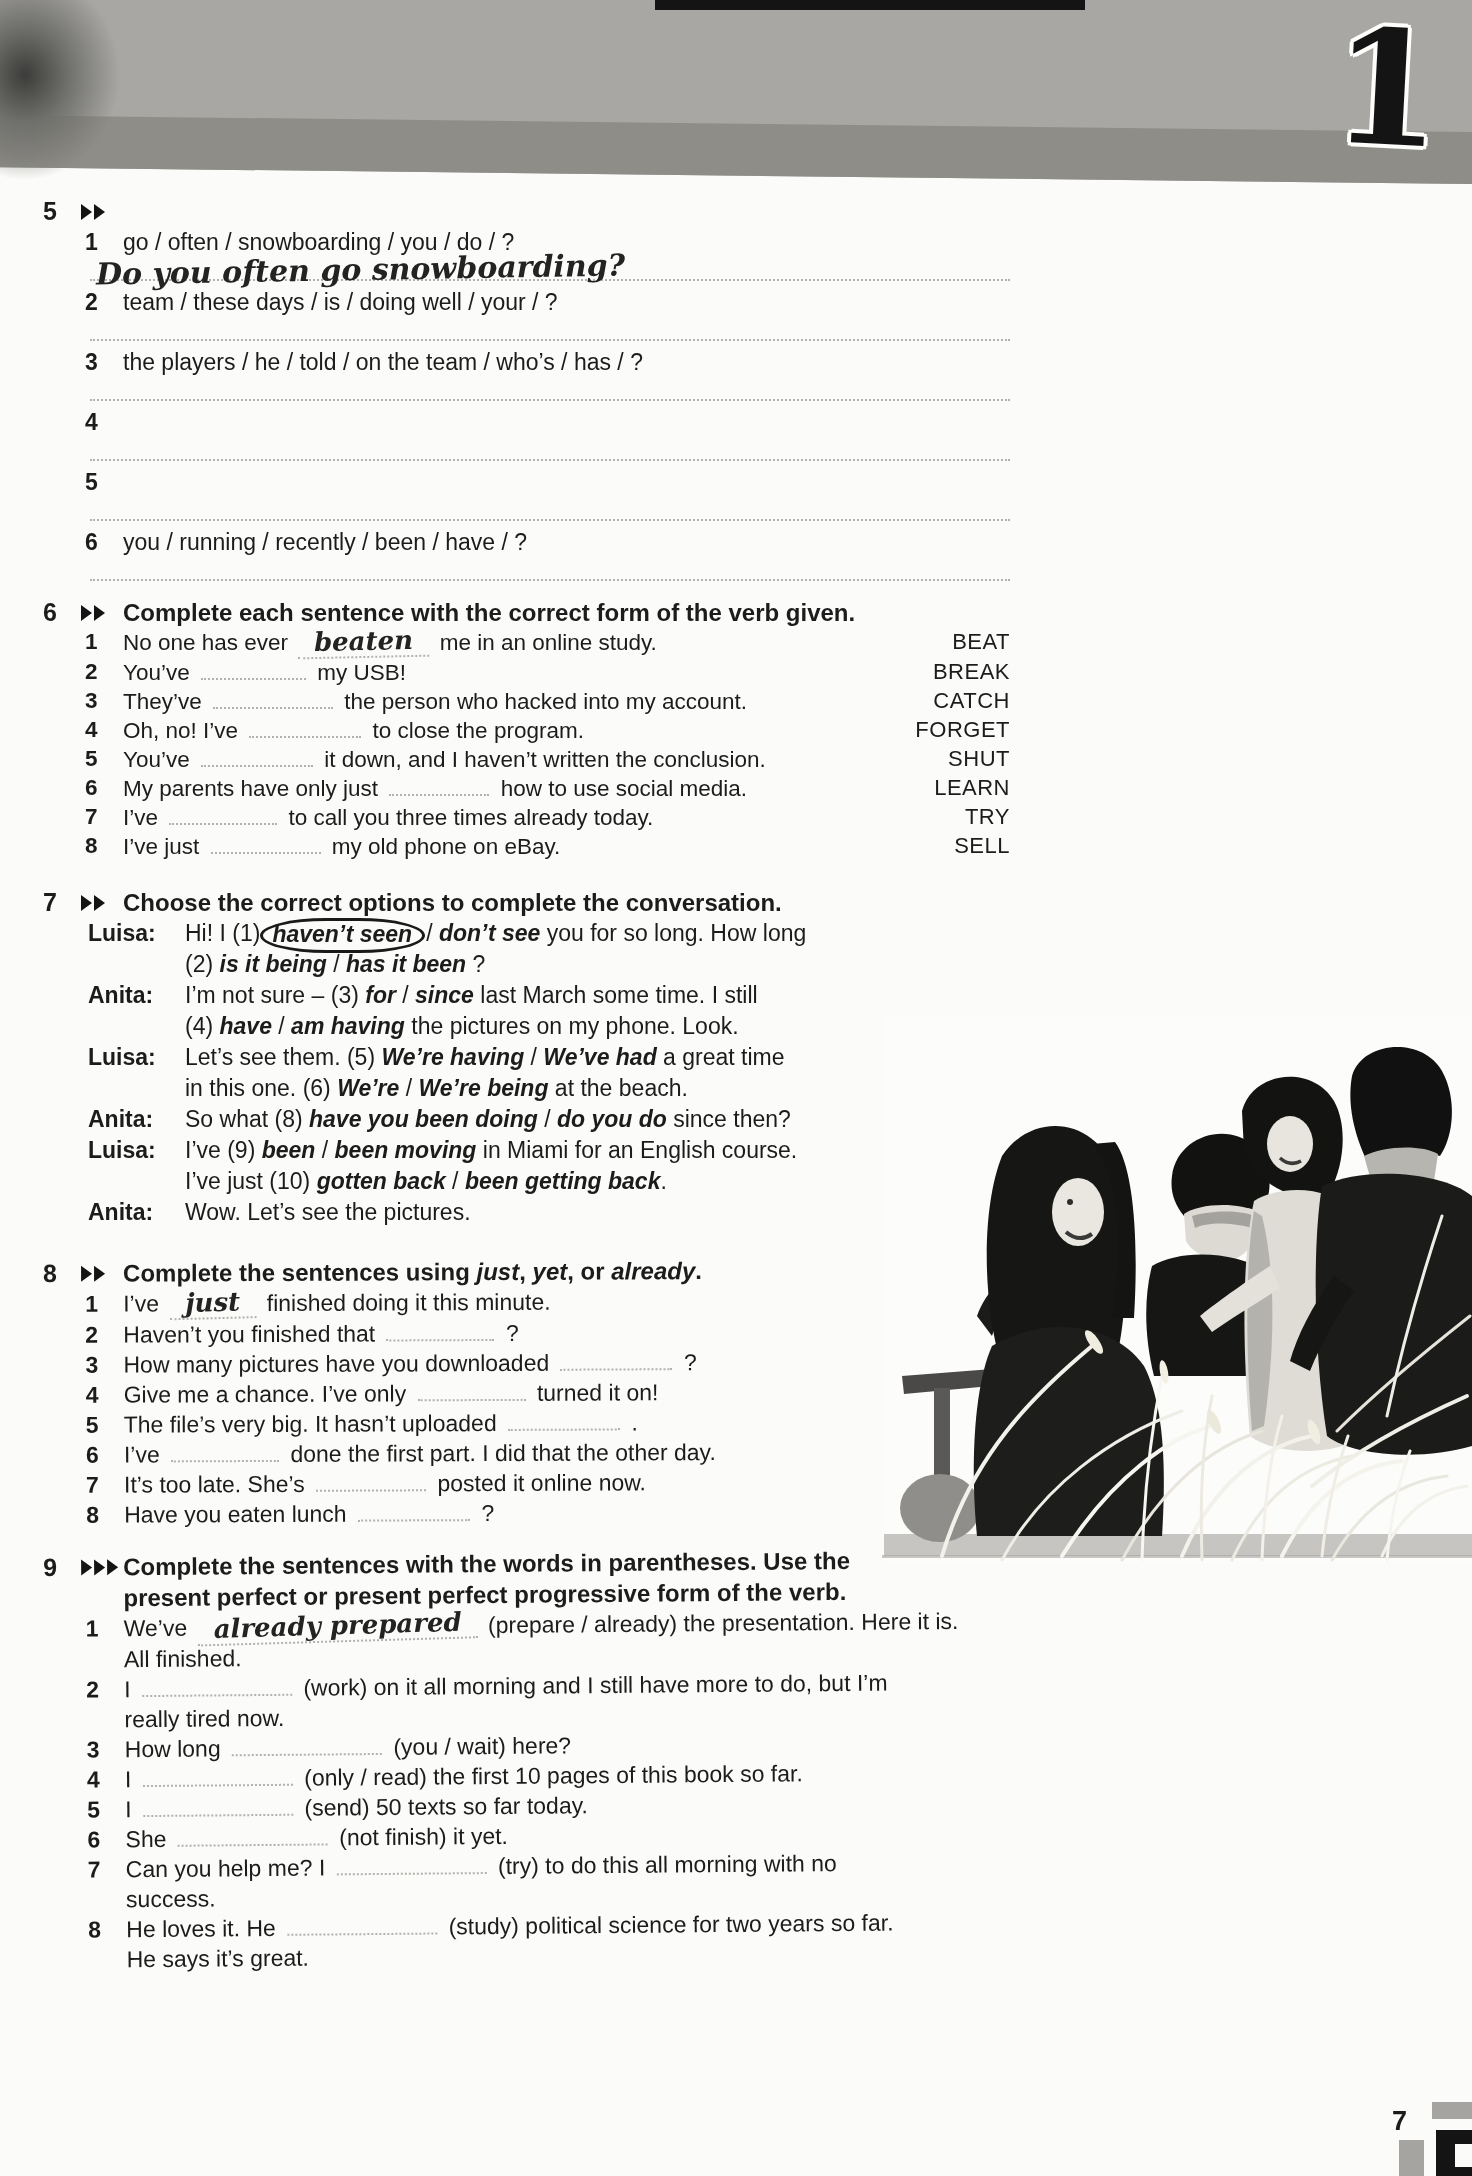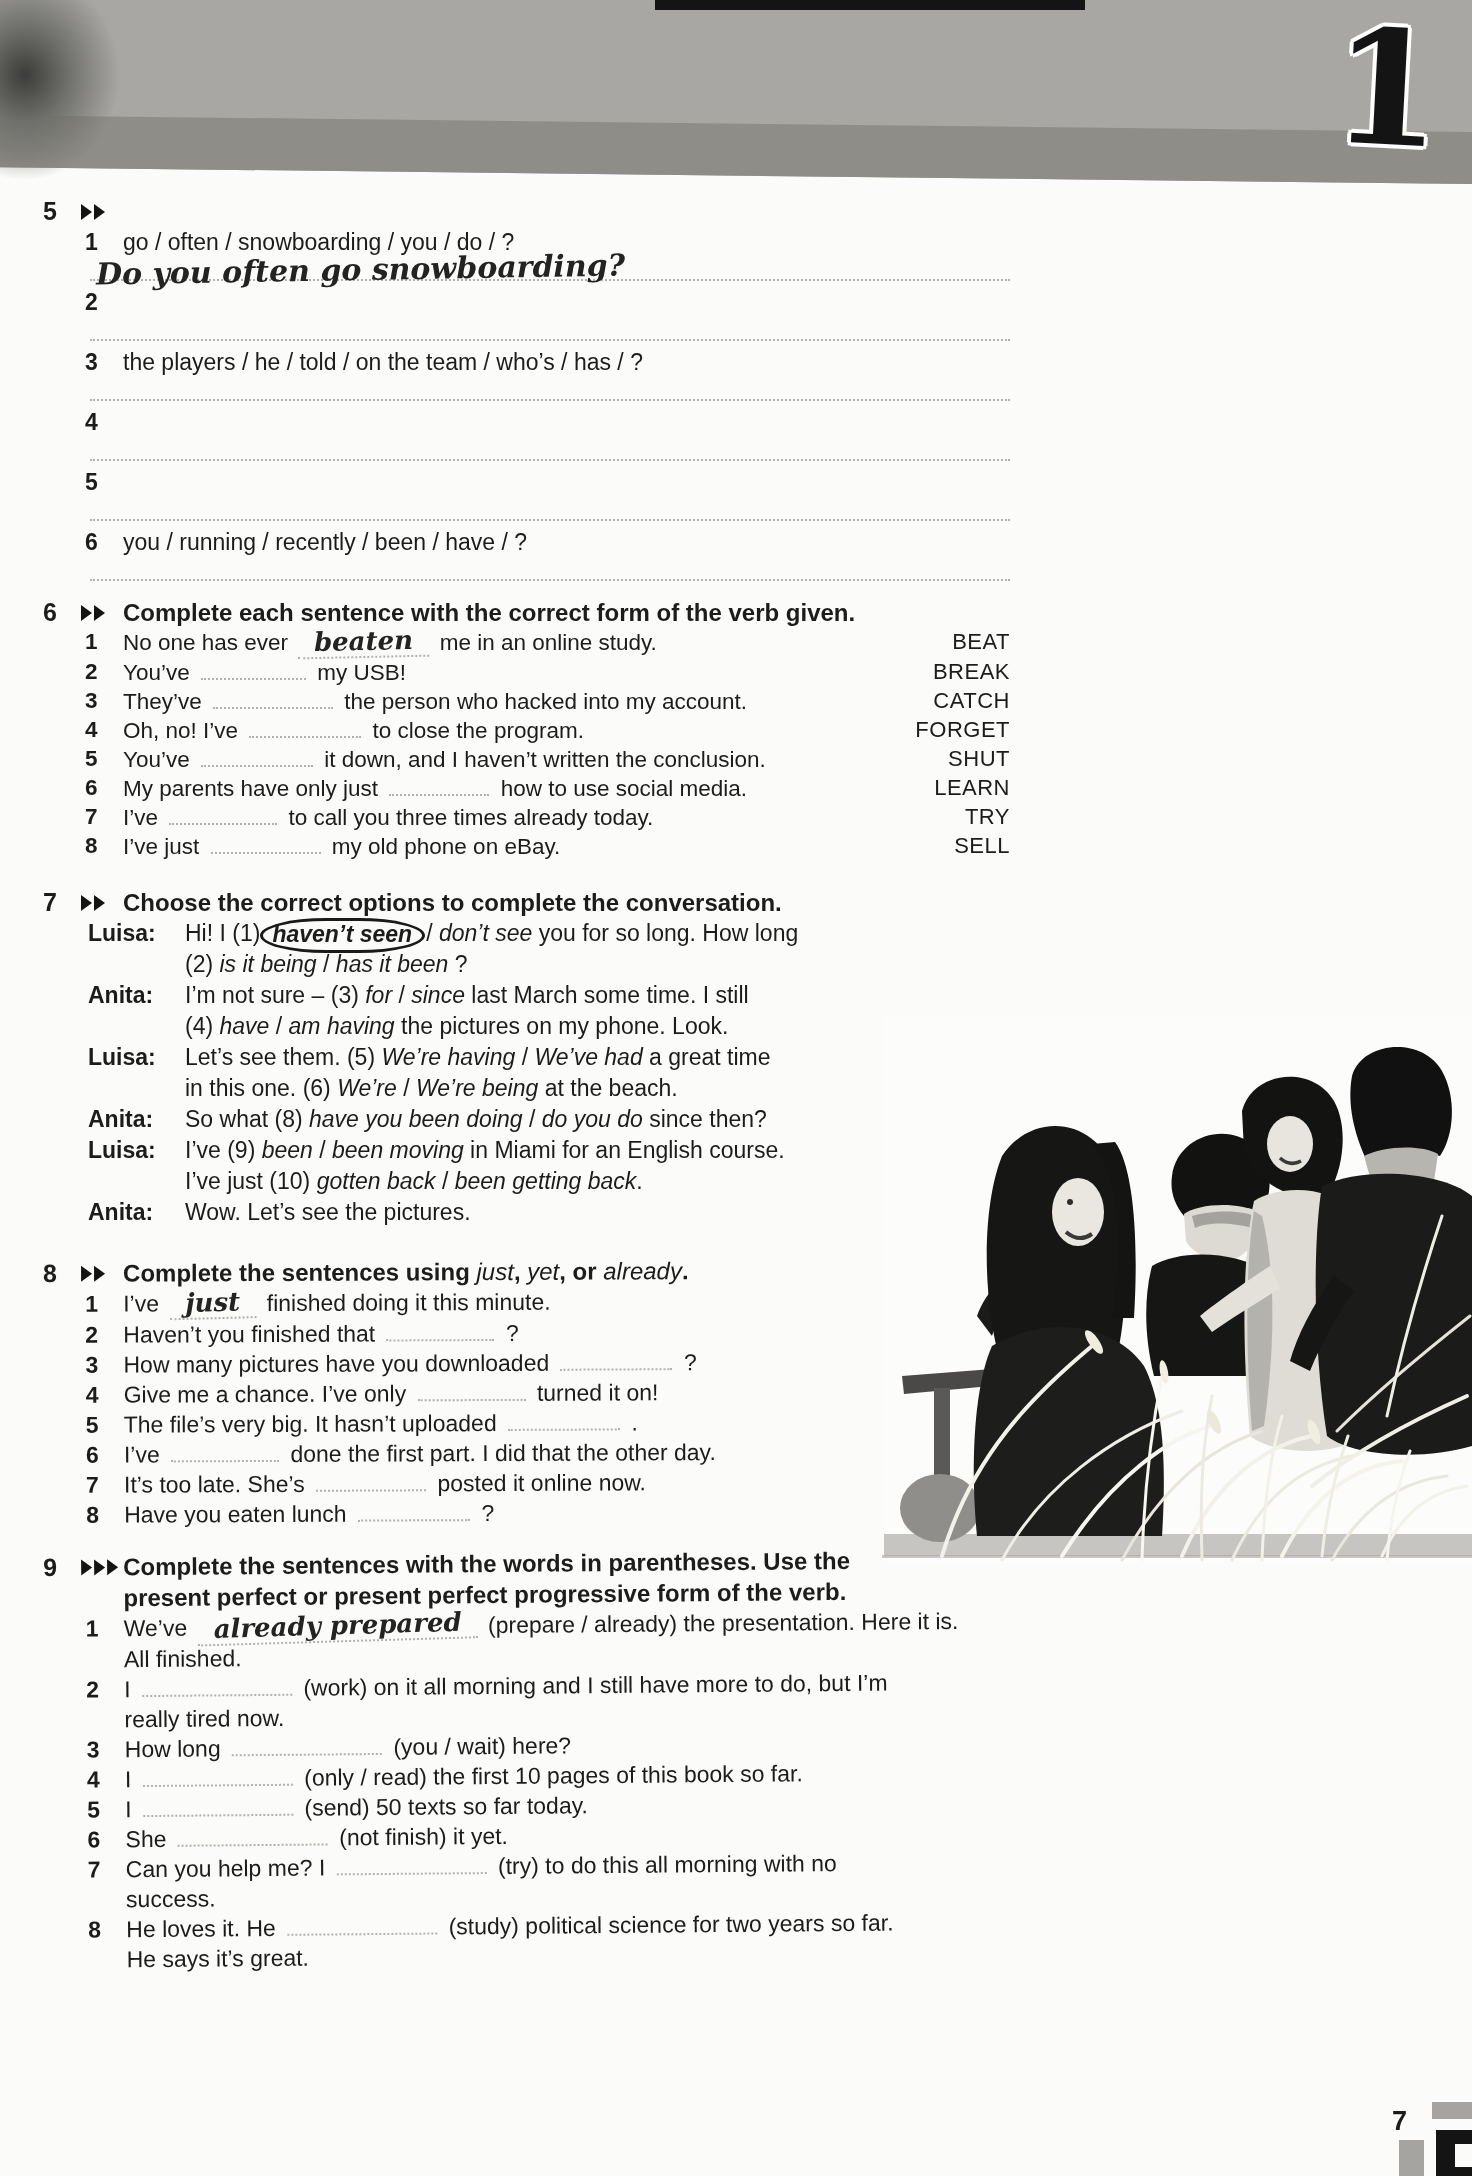--- a/index.html
+++ b/index.html
@@ -26,21 +26,21 @@
   .ex-head .num{width:38px;padding-left:8px;font-size:25px;font-weight:bold;line-height:31px;flex:none;}
   .chev{width:42px;padding-top:8px;flex:none;}
   .chev i{display:inline-block;width:0;height:0;border-left:11px solid #141414;
           border-top:8px solid transparent;border-bottom:8px solid transparent;margin-right:2px;}
   .ex-head .t{font-size:24px;font-weight:bold;line-height:31px;white-space:pre;}
   .row{display:flex;font-size:23px;line-height:30px;padding-left:50px;}
   .row .n{width:38px;flex:none;font-weight:bold;}
   .row-text{white-space:pre;}
   [data-rich] span{white-space:pre;}
   .seg-t{}
-  .seg-bi{font-weight:normal;font-style:italic;}
+  .seg-bi{font-weight:bold;font-style:italic;}
   .seg-circle{font-weight:bold;font-style:italic;display:inline-block;border:3px solid #1a1a1a;
         border-radius:50% / 62%;padding:1px 10px 4px 9px;margin:-3px 1px -3px 0;line-height:1.05;
         position:relative;top:1px;}
   .seg-blank{display:inline-block;height:20px;border-bottom:2px dotted #b2b1ad;margin:0 5px;
         vertical-align:baseline;}
   .seg-hw{font-family:"DejaVu Serif",serif;font-style:italic;font-weight:bold;font-size:26px;
         line-height:1;display:inline-block;transform:rotate(-1.2deg);color:#232321;
         border-bottom:2px dotted #b2b1ad;padding:0 16px 2px;margin:0 4px;}
 
   
@@ -104,20 +104,21 @@
             <span class="n">1</span>
             <span class="row-text">go / often / snowboarding / you / do / ?</span>
           </div>
         <div class="ex5-ans">
             <span class="hw-big">Do you often go snowboarding?</span>
           </div>
       </div>
       <div class="ex5-item">
         <div class="row prompt">
             <span class="n">2</span>
+            <span class="row-text">team / these days / is / doing well / your / ?</span>
           </div>
         <div class="ex5-ans"></div>
       </div>
       <div class="ex5-item">
         <div class="row prompt">
             <span class="n">3</span>
             <span class="row-text">the players / he / told / on the team / who’s / has / ?</span>
           </div>
         <div class="ex5-ans"></div>
       </div>

